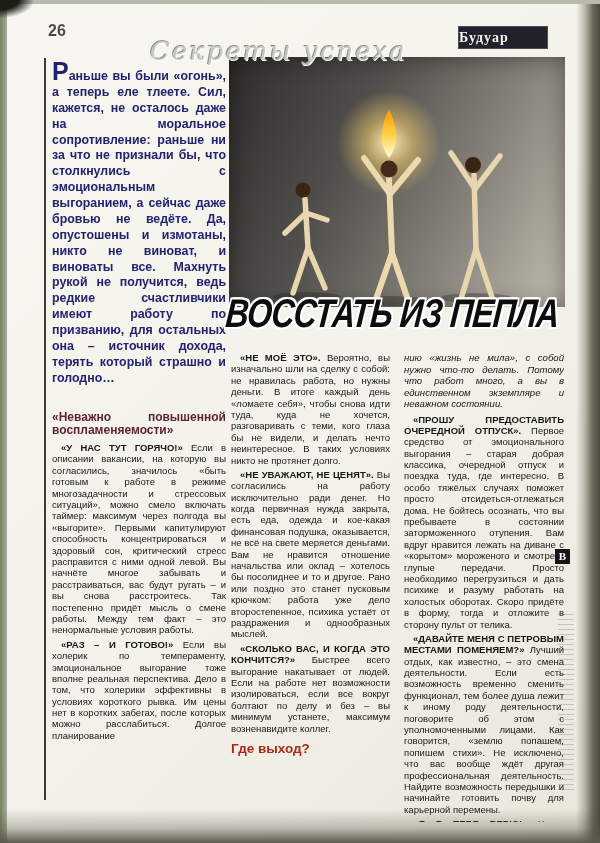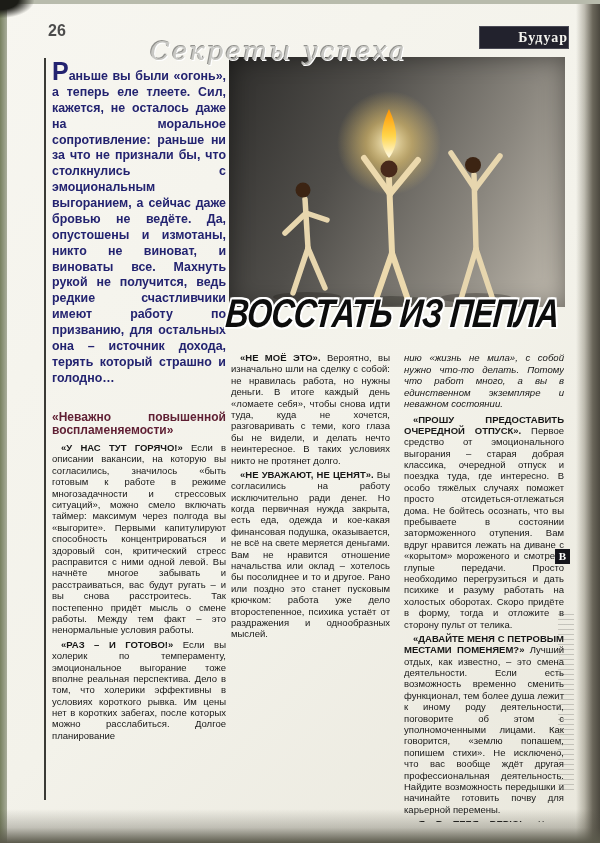--- a/index.html
+++ b/index.html
@@ -15,22 +15,22 @@
   .gutter{position:absolute;right:0;top:0;width:24px;height:100%;z-index:25;
           background:linear-gradient(to right,rgba(110,105,88,0) 0%,rgba(110,105,88,.4) 35%,#6a665a 70%,#4b483f 100%);}
   .edge-bottom{position:absolute;left:0;bottom:0;width:100%;height:34px;z-index:30;
                background:linear-gradient(to bottom,rgba(80,78,66,0),rgba(80,78,66,.3) 55%,#5b5a4c 100%);}
   .rule-left{position:absolute;left:44px;top:58px;width:2px;height:742px;background:#3b3b36;z-index:4;}
   
   .pnum{position:absolute;left:48px;top:22px;font:bold 16px "Liberation Sans",sans-serif;color:#4c4c4c;z-index:6;}
   .rubric{position:absolute;left:150px;top:36px;width:320px;z-index:6;
           font:italic 26px "DejaVu Serif",serif;color:#c7c7c3;letter-spacing:2px;
           text-shadow:1px 1px 0 #ffffff,-1px -1px 0 #91918d;}
-  .logo{position:absolute;left:479px;top:26px;width:88px;height:21px;z-index:6;
-        background:#22222d;border:1px solid #4a4a55;color:#f3f3ee;text-align:right;
+  .logo{position:absolute;left:458px;top:26px;width:88px;height:21px;z-index:6;
+        background:#22222d;border:1px solid #4a4a55;color:#f3f3ee;text-align:left;
         font:bold 14px/21px "Liberation Serif",serif;letter-spacing:1px;}
   
   .photo{position:absolute;left:229px;top:57px;width:336px;height:250px;z-index:3;
          background:linear-gradient(115deg,#2e2d2b 0%,#514f4b 35%,#8a867e 70%,#c3bdb1 100%);
          box-shadow:inset 0 0 24px rgba(0,0,0,.45);}
   .photo svg{display:block;width:100%;height:100%;}
   
   .title{position:absolute;left:226px;top:289px;width:346px;height:58px;z-index:10;overflow:visible;}
   .title span{display:inline-block;white-space:nowrap;color:#0d0d0d;
       font:italic 900 40px/1.2 "Liberation Sans",sans-serif;letter-spacing:-1px;
@@ -119,20 +119,22 @@
     <div class="col col1">
       <p class="intro">Раньше вы были «огонь», а теперь еле тлеете. Сил, кажется, не осталось даже на моральное сопротивление: раньше ни за что не признали бы, что столкнулись с эмоциональным выгоранием, а сейчас даже бровью не ведёте. Да, опустошены и измотаны, никто не виноват, и виноваты все. Махнуть рукой не получится, ведь редкие счастливчики имеют работу по призванию, для остальных она – источник дохода, терять который страшно и голодно…</p>
       <h2 class="h-flam">«Неважно повышенной воспламеняемости»</h2>
       <p class="body"><b>«У НАС ТУТ ГОРЯЧО!»</b> <span>Если в описании вакансии, на которую вы согласились, значилось «быть готовым к работе в режиме многозадачности и стрессовых ситуаций», можно смело включать таймер: максимум через полгода вы «выгорите». Первыми капитулируют способность концентрироваться и здоровый сон, критический стресс расправится с ними одной левой. Вы начнёте многое забывать и расстраиваться, вас будут ругать – и вы снова расстроитесь. Так постепенно придёт мысль о смене работы. Между тем факт – это ненормальные условия работы.</span></p>
       <p class="body"><b>«РАЗ – И ГОТОВО!»</b> <span>Если вы холерик по темпераменту, эмоциональное выгорание тоже вполне реальная перспектива. Дело в том, что холерики эффективны в условиях короткого рывка. Им цены нет в коротких забегах, после которых можно расслабиться. Долгое планирование</span></p>
     </div>
 
     <div class="col col2">
       <p class="body"><b>«НЕ МОЁ ЭТО».</b> <span>Вероятно, вы изначально шли на сделку с собой: не нравилась работа, но нужны деньги. В итоге каждый день «ломаете себя», чтобы снова идти туда, куда не хочется, разговаривать с теми, кого глаза бы не видели, и делать нечто неинтересное. В таких условиях никто не протянет долго.</span></p>
       <p class="body"><b>«НЕ УВАЖАЮТ, НЕ ЦЕНЯТ».</b> <span>Вы согласились на работу исключительно ради денег. Но когда первичная нужда закрыта, есть еда, одежда и кое-какая финансовая подушка, оказывается, не всё на свете меряется деньгами. Вам не нравится отношение начальства или оклад – хотелось бы посолиднее и то и другое. Рано или поздно это станет пусковым крючком: работа уже дело второстепенное, психика устаёт от раздражения и однообразных мыслей.</span></p>
+      <p class="body"><b>«СКОЛЬКО ВАС, И КОГДА ЭТО КОНЧИТСЯ?»</b> <span>Быстрее всего выгорание накатывает от людей. Если на работе нет возможности изолироваться, если все вокруг болтают по делу и без – вы минимум устанете, максимум возненавидите коллег.</span></p>
+      <h2 class="h-exit">Где выход?</h2>
     </div>
 
     <div class="col col3">
       <p class="lede cont">нию «жизнь не мила», с собой нужно что-то делать. Потому что работ много, а вы в единственном экземпляре и неважном состоянии.</p>
       <p class="body"><b>«ПРОШУ ПРЕДОСТАВИТЬ ОЧЕРЕДНОЙ ОТПУСК».</b> <span>Первое средство от эмоционального выгорания – старая добрая классика, очередной отпуск и поездка туда, где интересно. В особо тяжёлых случаях поможет просто отсидеться-отлежаться дома. Не бойтесь осознать, что вы пребываете в состоянии заторможенного отупения. Вам вдруг нравится лежать на диване с «корытом» мороженого и смотреть глупые передачи. Просто необходимо перегрузиться и дать психике и разуму работать на холостых оборотах. Скоро придёте в форму, тогда и отложите в сторону пульт от телика.</span></p>
       <p class="body"><b>«ДАВАЙТЕ МЕНЯ С ПЕТРОВЫМ МЕСТАМИ ПОМЕНЯЕМ?»</b> <span>Лучший отдых, как известно, – это смена деятельности. Если есть возможность временно сменить функционал, тем более душа лежит к иному роду деятельности, поговорите об этом с уполномоченными лицами. Как говорится, «землю попашем, попишем стихи». Не исключено, что вас вообще ждёт другая профессиональная деятельность. Найдите возможность передышки и начинайте готовить почву для карьерной перемены.</span></p>
       <p class="body"><b>«Я В ТЕБЯ ВЕРЮ!»</b> <span>Часто сгорают дотла те, кто волочет всё на своих</span></p>
     </div>
 
     <div class="frag">В</div>

